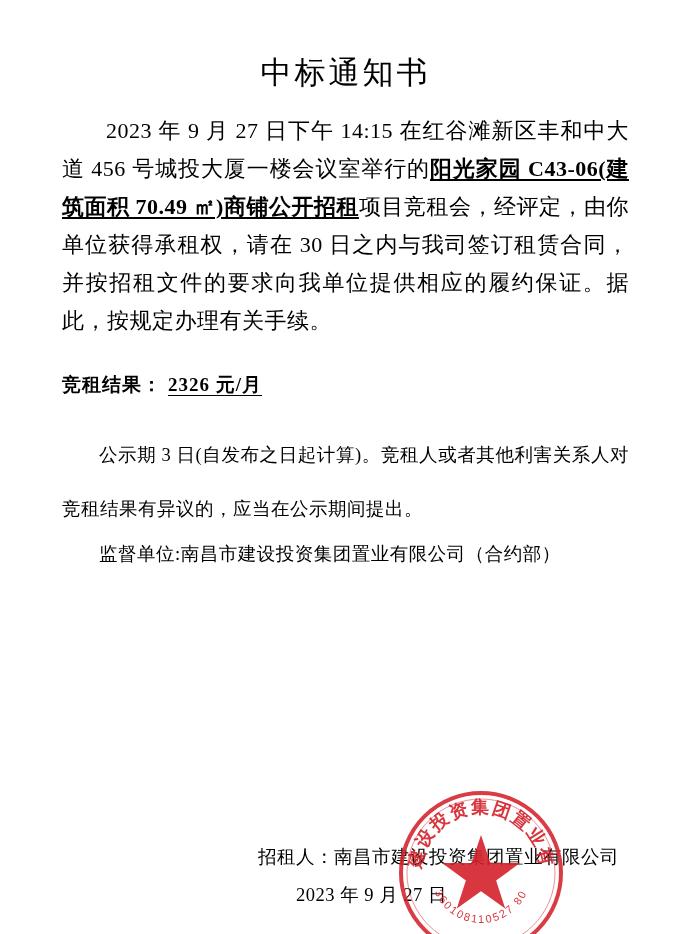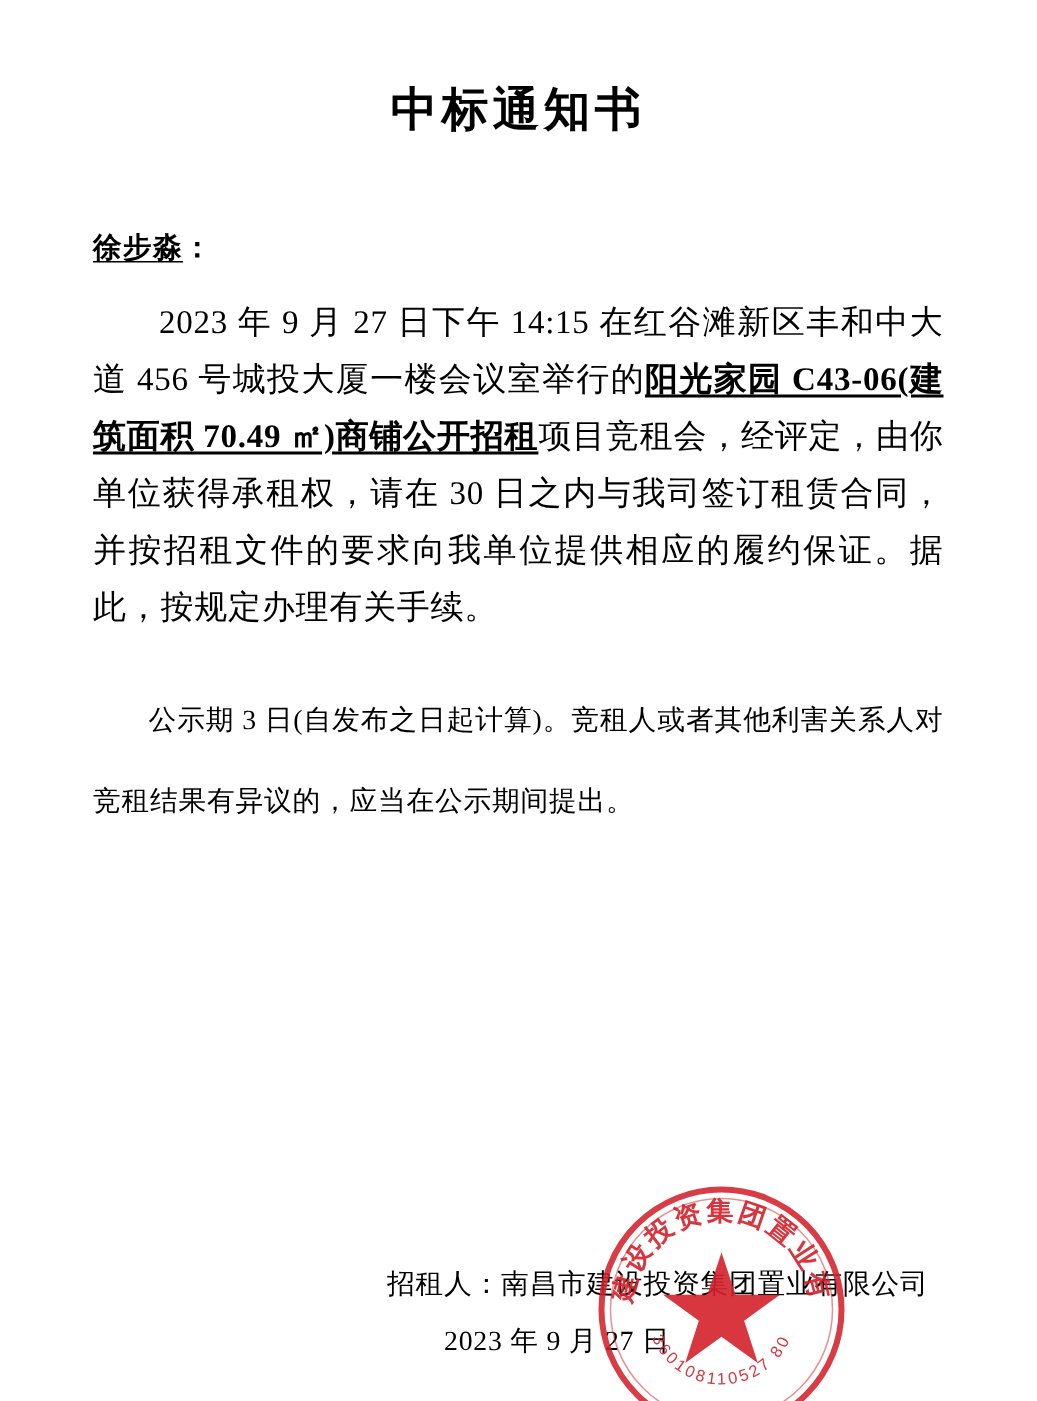--- a/index.html
+++ b/index.html
@@ -18,21 +18,21 @@
   .page {
     position: relative;
     width: 691px;
     height: 934px;
     box-sizing: border-box;
     padding: 0 62px;
   }
   .doc-title {
     text-align: center;
     font-size: 31px;
-    font-weight: bold;
+    font-weight: normal;
     letter-spacing: 3px;
     margin-top: 52px;
     margin-bottom: 0;
     font-family: "Liberation Serif", "DejaVu Serif", serif;
   }
   .salutation {
     margin-top: 58px;
     font-size: 19px;
     font-weight: bold;
     letter-spacing: 1px;
@@ -107,31 +107,32 @@
     display: block;
   }
 </style>
 </head>
 <body>
 
 <div class="page">
 
   <div class="doc-title">中标通知书</div>
 
-  <div class="salutation">
-    <span class="name">徐步淼</span><span>：</span>
-  </div>
 
   <div class="body-para">
     <span>2023 年 9 月 27 日下午 14:15 在红谷滩新区丰和中大道 456 号城投大厦一楼会议室举行的</span><span class="emph">阳光家园 C43-06(建筑面积 70.49 ㎡)商铺公开招租</span><span>项目竞租会，经评定，由你单位获得承租权，请在 30 日之内与我司签订租赁合同，并按招租文件的要求向我单位提供相应的履约保证。据此，按规定办理有关手续。</span>
   </div>
 
+  <div class="result-line">
+    <span>竞租结果：</span><span class="value">2326 元/月</span>
+  </div>
 
   <div class="notice-para">公示期 3 日(自发布之日起计算)。竞租人或者其他利害关系人对竞租结果有异议的，应当在公示期间提出。</div>
 
+  <div class="info-line">监督单位:南昌市建设投资集团置业有限公司（合约部）</div>
 
   <div class="signature-block">
     <div>招租人：南昌市建设投资集团置业有限公司</div>
     <div class="sig-date">2023 年 9 月 27 日</div>
   </div>
 
   <div class="seal">
     <svg width="172" height="172" viewBox="0 0 172 172" xmlns="http://www.w3.org/2000/svg">
       <defs>
         <path id="sealTopArc" d="M 26,86 A 60,60 0 0 1 146,86" fill="none"></path>

